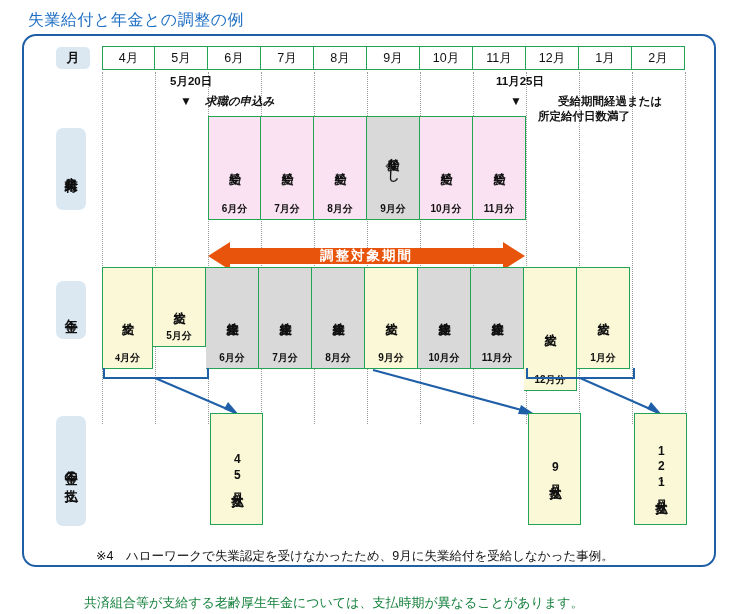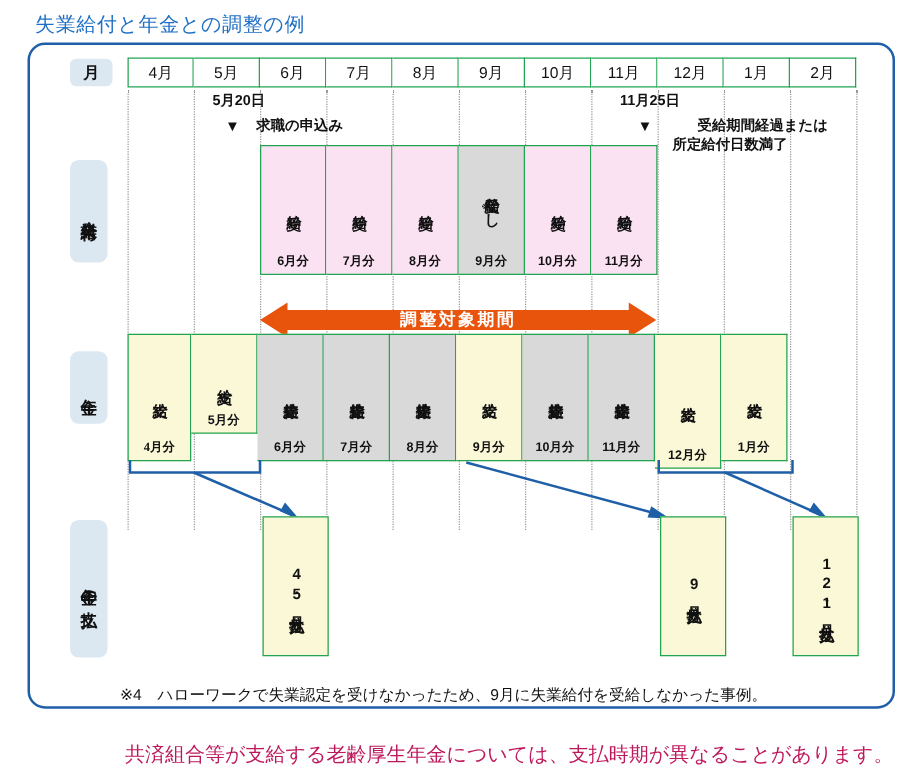--- a/index.html
+++ b/index.html
@@ -96,22 +96,22 @@
     display:flex;align-items:center;justify-content:center;
     font-size:12px;font-weight:bold;line-height:1.15;letter-spacing:1px;
     writing-mode:vertical-rl;text-orientation:upright;color:#111;
   }
   
   #note{
     position:absolute;left:96px;top:548px;
     font-size:12.5px;color:#111;white-space:nowrap;
   }
   #bottomnote{
-    position:absolute;left:100px;top:594px;
-    font-size:16px;color:#be185d;white-space:nowrap;
+    position:absolute;left:84px;top:594px;
+    font-size:13px;color:#15803d;white-space:nowrap;
   }
   svg.overlay{position:absolute;left:0;top:0;width:738px;height:614px;pointer-events:none;}
 </style>
 </head>
 <body>
 
 <div id="title">失業給付と年金との調整の例</div>
 
 <div id="panel"></div>
 
@@ -140,21 +140,21 @@
     <div class="mcell">9月</div>
     <div class="mcell">10月</div>
     <div class="mcell">11月</div>
     <div class="mcell">12月</div>
     <div class="mcell">1月</div>
     <div class="mcell">2月</div>
   </div>
 
 <div class="evt" style="left:170px;top:74px;">5月20日</div>
 <div class="tri" style="left:180px;top:95px;">▼</div>
-<div class="evt" style="left:205px;top:94px;">求職の申込み</div>
+<div class="evt" style="left:205px;top:94px;font-style:italic;">求職の申込み</div>
 
 <div class="evt" style="left:496px;top:74px;">11月25日</div>
 <div class="tri" style="left:510px;top:95px;">▼</div>
 <div class="evt" style="left:538px;top:94px;margin-left:20px;">受給期間経過または</div>
 <div class="evt" style="left:538px;top:109px;">所定給付日数満了</div>
 
 <div class="rowlabel" style="left:56px;top:128px;height:82px;">失業給付</div>
 <div class="rowlabel" style="left:56px;top:281px;height:58px;">年金</div>
 <div class="rowlabel" style="left:56px;top:416px;height:110px;">年金の支払</div>
 
@@ -218,21 +218,21 @@
       <div class="foot">9月分</div>
     </div>
     <div class="cell gray" style="width: 53px; height: 102px;">
       <div class="vtxt">支給停止</div>
       <div class="foot">10月分</div>
     </div>
     <div class="cell gray" style="width: 53px; height: 102px;">
       <div class="vtxt">支給停止</div>
       <div class="foot">11月分</div>
     </div>
-    <div class="cell yellow" style="width: 53px; height: 108px; text-align: right;">
+    <div class="cell yellow" style="width: 53px; height: 124px; text-align: right;">
       <div class="vtxt">支給</div>
       <div class="foot">12月分</div>
     </div>
     <div class="cell yellow" style="width: 53px; height: 102px;">
       <div class="vtxt">支給</div>
       <div class="foot">1月分</div>
     </div>
   </div>
 
 <svg class="overlay">

